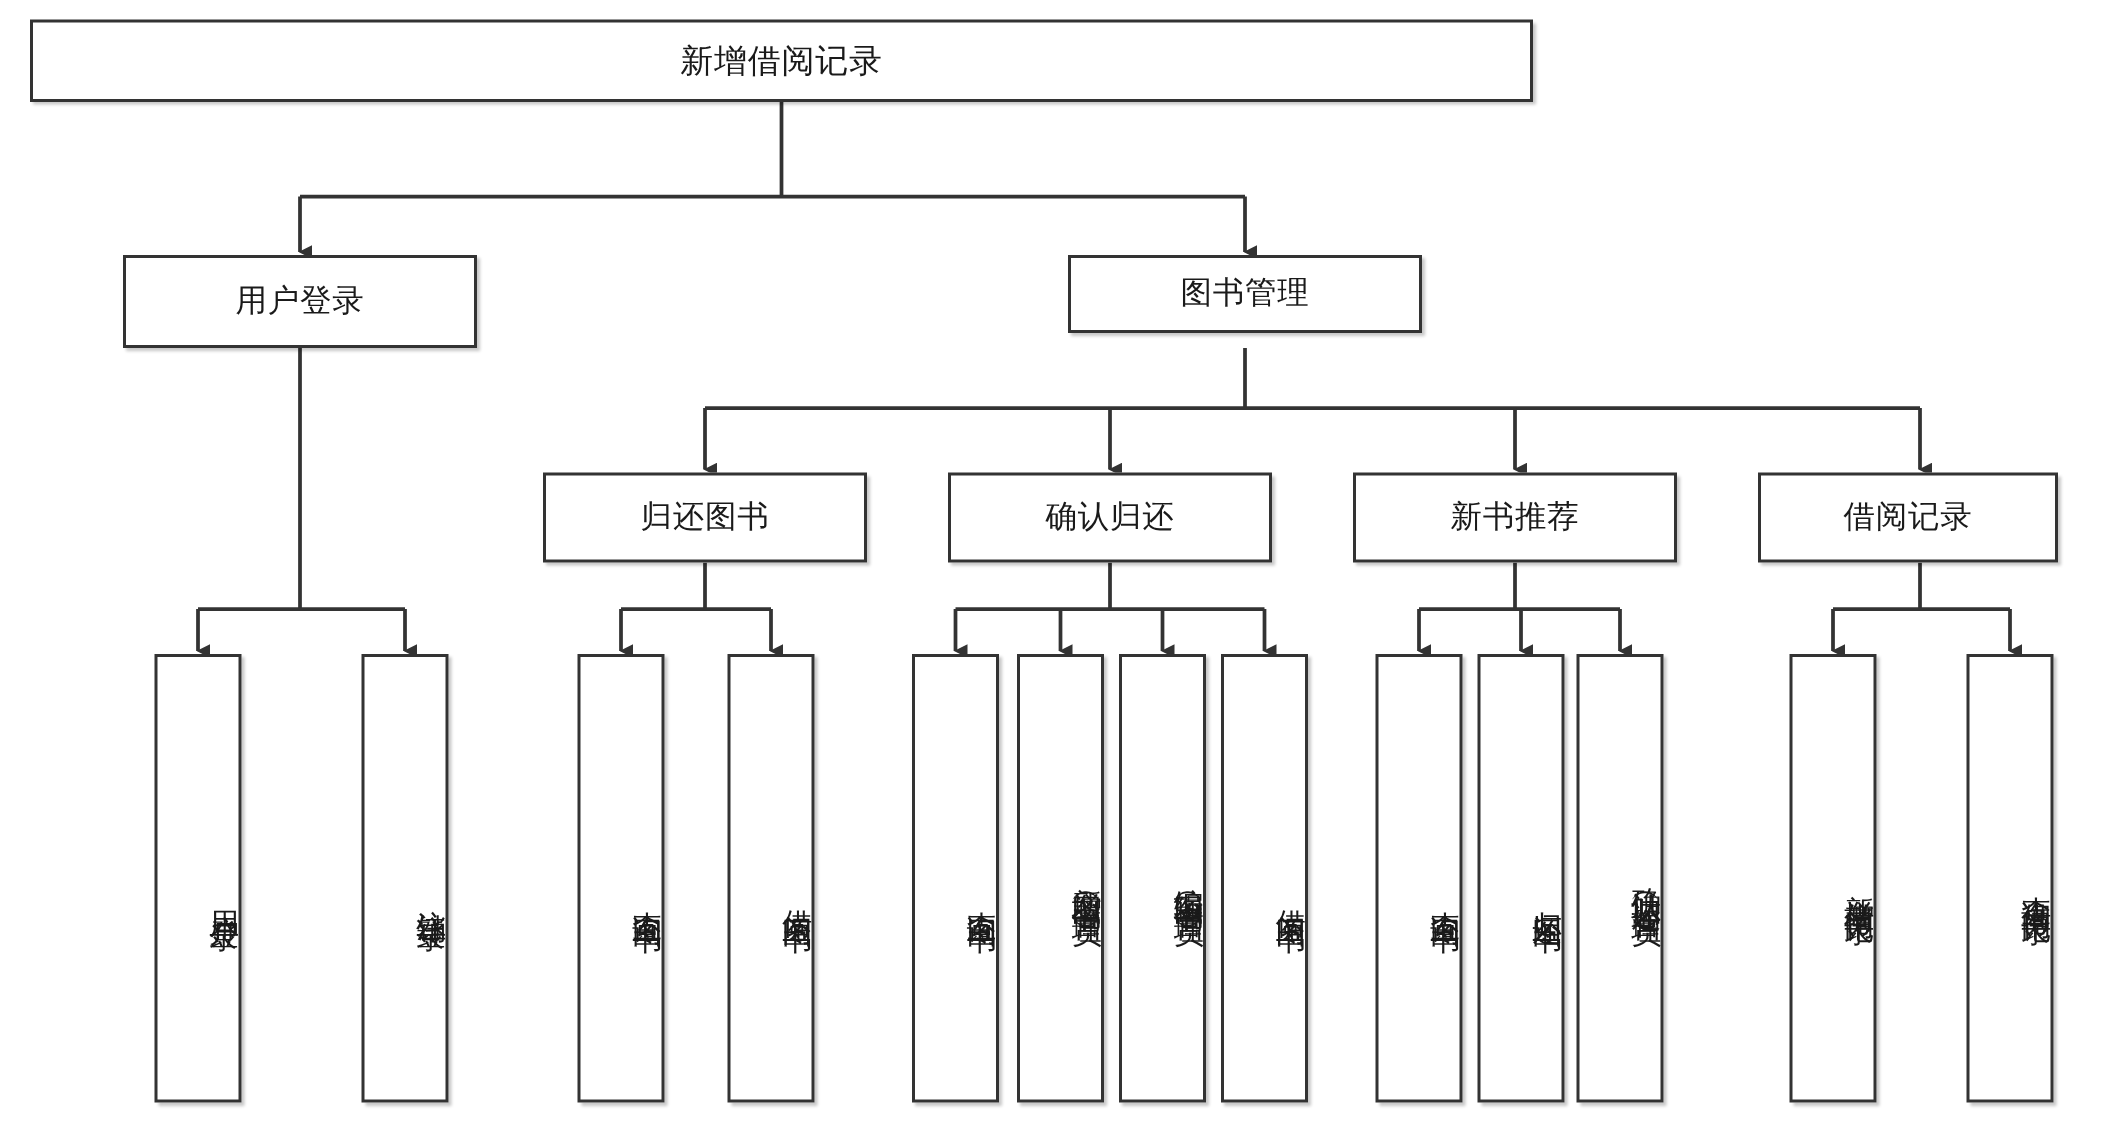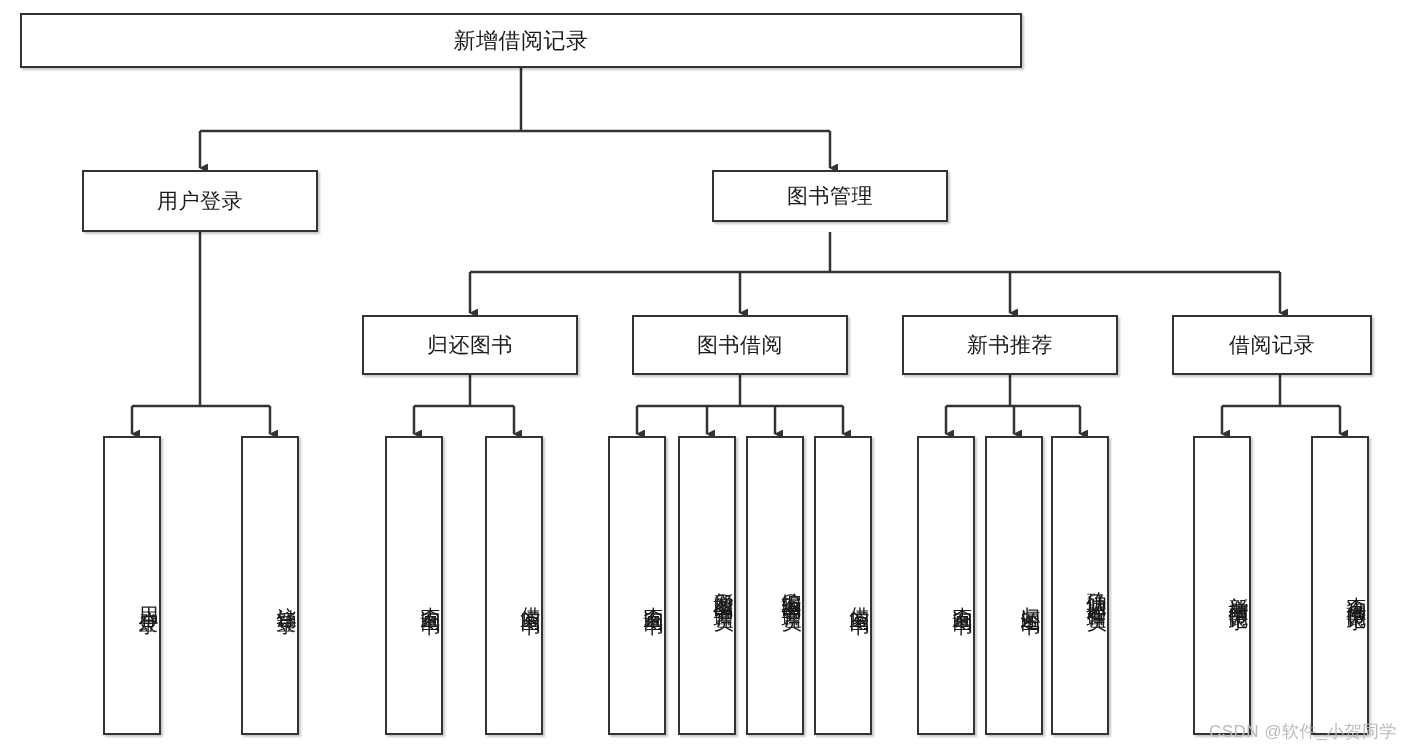--- a/index.html
+++ b/index.html
@@ -123,21 +123,21 @@
       <div class="node level-2" style="left: 82px; top: 170px; width: 236px; height: 62px;">
         <span>用户登录</span>
       </div>
       <div class="node level-2" style="left: 712px; top: 170px; width: 236px; height: 52px;">
         <span>图书管理</span>
       </div>
       <div class="node level-3" style="left: 362px; top: 315px; width: 216px; height: 60px;">
         <span>归还图书</span>
       </div>
       <div class="node level-3" style="left: 632px; top: 315px; width: 216px; height: 60px;">
-        <span>图书借阅</span>
+        <span>确认归还</span>
       </div>
       <div class="node level-3" style="left: 902px; top: 315px; width: 216px; height: 60px;">
         <span>新书推荐</span>
       </div>
       <div class="node level-3" style="left: 1172px; top: 315px; width: 200px; height: 60px;">
         <span>借阅记录</span>
       </div>
       <div class="node leaf" style="left: 103px; top: 436px; width: 58px; height: 299px;">
         <span>用户登录</span>
       </div>
@@ -172,14 +172,13 @@
         <span>确认归还（管理员）</span>
       </div>
       <div class="node leaf tall-text" style="left: 1193px; top: 436px; width: 58px; height: 299px;">
         <span>新增借阅记录</span>
       </div>
       <div class="node leaf tall-text" style="left: 1311px; top: 436px; width: 58px; height: 299px;">
         <span>查询借阅记录</span>
       </div>
     </div>
 
-  <div id="watermark">CSDN @软件_小贺同学</div>
 </div>
 
 </body></html>

